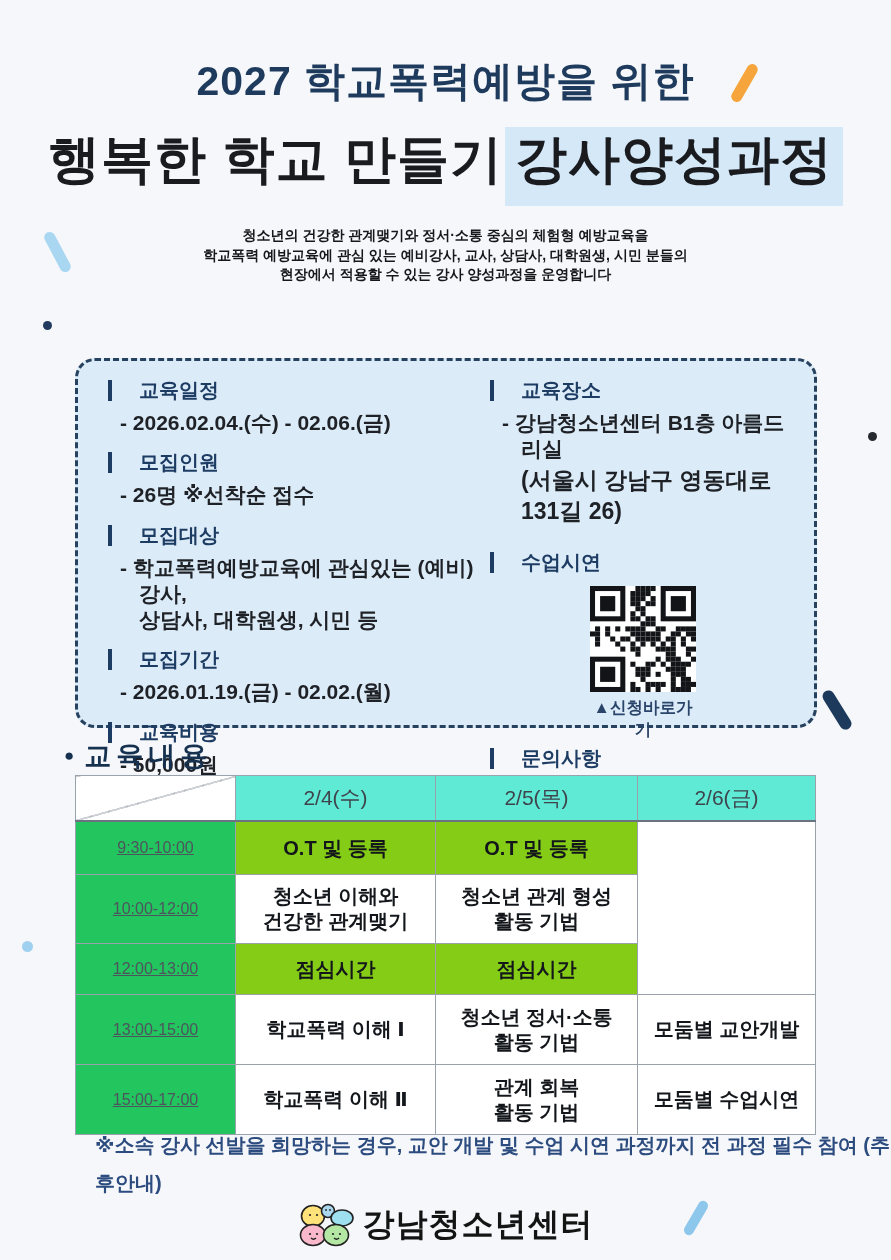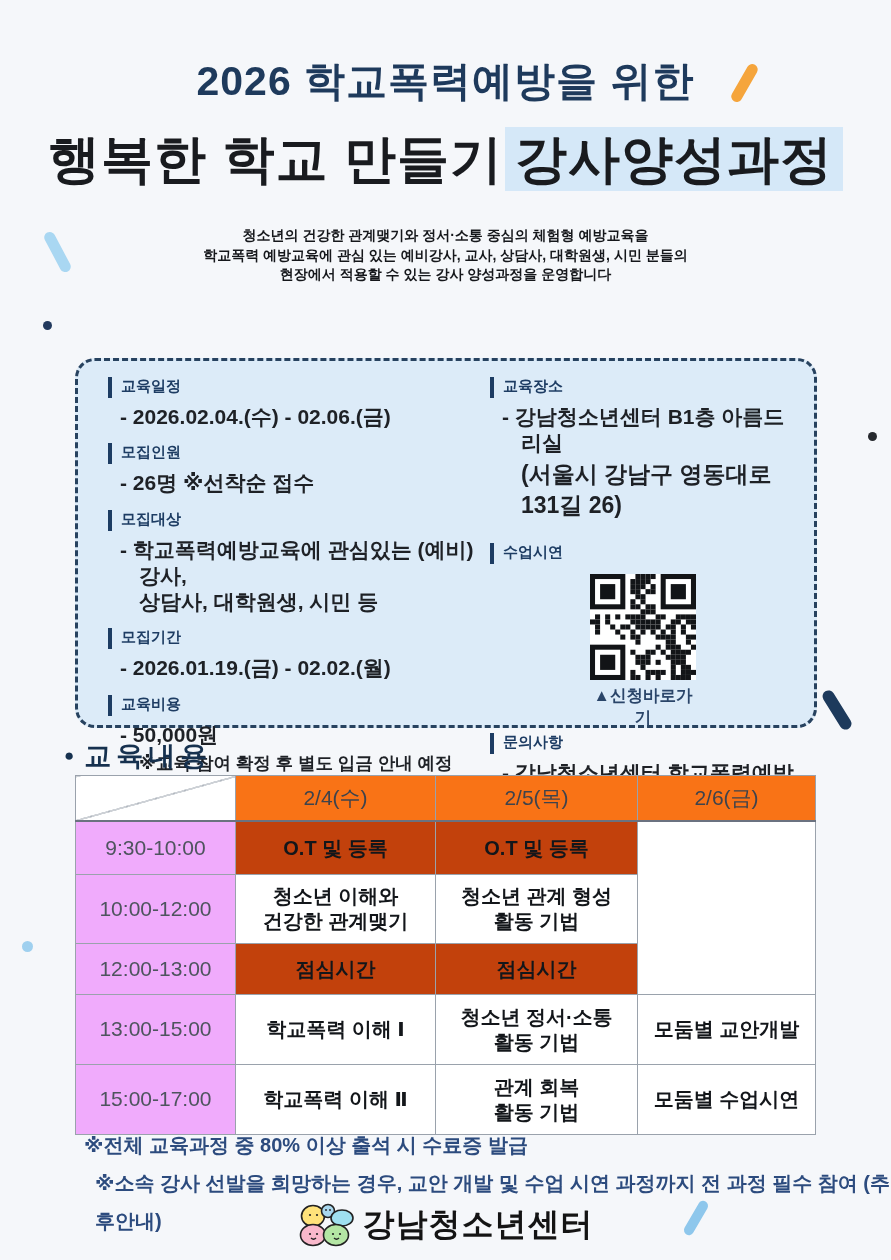--- a/index.html
+++ b/index.html
@@ -12,54 +12,54 @@
   .deco-blue-intro{left:52px;top:230px;width:11px;height:44px;background:#a9d7f2;transform:rotate(-28deg);}
   .deco-navy-dot{left:43px;top:321px;width:9px;height:9px;background:#223a5e;}
   .deco-black-dot{left:868px;top:432px;width:9px;height:9px;background:#26292e;}
   .deco-navy-slash{left:831px;top:688px;width:12px;height:44px;background:#1d3a5c;transform:rotate(-32deg);}
   .deco-blue-dot{left:22px;top:941px;width:11px;height:11px;background:#9fd0ef;}
   .deco-blue-foot{left:691px;top:1199px;width:10px;height:38px;background:#8ec7ec;transform:rotate(30deg);}
   
   .title-block{position:absolute;top:54px;left:0;right:0;text-align:center;}
   .title-top{font-size:41px;font-weight:800;color:#1e3a5c;letter-spacing:1px;}
   .title-main{margin-top:16px;font-size:52px;font-weight:800;color:#191b1f;letter-spacing:1px;white-space:nowrap;}
-  .hl{background:#d5e8f8;padding:3px 10px 3px;margin-left:2px;}
+  .hl{background:#d5e8f8;padding:3px 10px 18px;margin-left:2px;}
   
   .intro{position:absolute;top:226px;left:0;right:0;text-align:center;
          font-size:14px;font-weight:700;color:#15171b;line-height:1.4;}
   .heart{color:#e8432a;padding:0 4px;}
   
   .info-box{position:absolute;left:75px;top:358px;width:742px;height:370px;box-sizing:border-box;
             background:#dcebf8;border:3px dashed #27425f;border-radius:20px;
             padding:16px 18px 12px 30px;display:grid;grid-template-columns:372px 1fr;column-gap:10px;}
   .sec{margin-bottom:13px;}
-  .sec-title{display:flex;align-items:flex-start;gap:9px;font-size:15px;font-weight:800;color:#1d3c63;}
+  .sec-title{display:flex;align-items:center;gap:27px;font-size:20px;font-weight:800;color:#1d3c63;}
   .sec-title .bar{width:4px;height:21px;background:#1d3c63;flex:0 0 auto;}
   .sec-item{font-size:21px;font-weight:700;color:#1e2126;margin:6px 0 0 12px;
             padding-left:19px;text-indent:-19px;white-space:pre-line;line-height:1.25;}
   .sec-note{font-size:17.5px;font-weight:700;color:#1e2126;margin:3px 0 0 31px;}
   .sec-sub{font-size:23px;font-weight:700;color:#1e2126;margin:2px 0 0 31px;}
   .col-right{display:flex;flex-direction:column;}
   .qr-wrap{width:112px;margin:10px auto 0;text-align:center;}
   .qr-wrap svg{display:block;width:106px;height:106px;margin:0 auto;background:#fff;}
   .qr-caption{margin-top:5px;font-size:16.5px;font-weight:800;color:#2a4569;}
   .phone{font-size:22px;font-weight:700;color:#1e2126;margin:3px 0 0 31px;}
   
   .schedule-title{position:absolute;left:64px;top:738px;display:flex;align-items:center;gap:10px;
                   font-size:27px;font-weight:800;color:#16314f;letter-spacing:5px;}
   .schedule-title .bullet{font-size:17px;letter-spacing:0;}
   table.sched{position:absolute;left:75px;top:775px;border-collapse:collapse;table-layout:fixed;background:#fff;}
   .sched th,.sched td{border:1px solid #9aa2ac;text-align:center;vertical-align:middle;
                       font-size:20px;font-weight:700;color:#13161a;white-space:pre-line;line-height:1.25;}
-  .sched thead th{background:#f97316;color:#3e434c;font-weight:500;font-size:21px;
+  .sched thead th{background:#5eead4;color:#3e434c;font-weight:500;font-size:21px;
                   border-bottom:2px solid #6b7280;height:42px;}
   .sched th.diag{background-color:#fff;background-image:linear-gradient(to bottom right,
                   rgba(0,0,0,0) 49.4%, #9aa2ac 49.4%, #9aa2ac 50.6%, rgba(0,0,0,0) 50.6%);}
-  .sched td.time{background:#f0abfc;color:#4e545e;font-weight:500;font-size:21px;}
-  .sched td.hlc{background:#c2410c;}
+  .sched td.time{background:#22c55e;color:#4e545e;font-weight:500;font-size:16px;text-decoration:underline;}
+  .sched td.hlc{background:#84cc16;}
   .r1 td{height:50px;} .r2 td{height:66px;} .r3 td{height:48px;} .r4 td{height:67px;} .r5 td{height:67px;}
   
   .notes{position:absolute;left:84px;top:1126px;font-size:20px;font-weight:800;color:#2c4b7e;line-height:1.9;}
   .notes .n2{margin-left:11px;}
   
   .footer{position:absolute;left:0;right:0;top:1202px;display:flex;justify-content:center;align-items:center;gap:7px;}
   .org-name{font-size:32px;font-weight:800;color:#141414;letter-spacing:1px;}
 </style>
 </head>
 <body>
@@ -68,21 +68,21 @@
 
   <div class="slash deco-orange"></div>
   <div class="slash deco-blue-intro"></div>
   <div class="dot deco-navy-dot"></div>
   <div class="dot deco-black-dot"></div>
   <div class="slash deco-navy-slash"></div>
   <div class="dot deco-blue-dot"></div>
   <div class="slash deco-blue-foot"></div>
 
   <div class="title-block">
-    <div class="title-top">2026 학교폭력예방을 위한</div>
+    <div class="title-top">2027 학교폭력예방을 위한</div>
     <div class="title-main"><span>행복한 학교 만들기</span><span class="hl">강사양성과정</span></div>
   </div>
 
   <div class="intro">
     <div>청소년의 건강한 관계맺기와 정서·소통 중심의 체험형 예방교육을</div>
     <div>학교폭력 예방교육에 관심 있는 예비강사, 교사, 상담사, 대학원생, 시민 분들의</div>
     <div>현장에서 적용할 수 있는 강사 양성과정을 운영합니다</div>
   </div>
 
   <div class="info-box">
@@ -352,21 +352,20 @@
         <td class="time">15:00-17:00</td>
         <td>학교폭력 이해 Ⅱ</td>
         <td>관계 회복
 활동 기법</td>
         <td>모둠별 수업시연</td>
       </tr>
     </tbody>
   </table>
 
   <div class="notes">
-    <div>※전체 교육과정 중 80% 이상 출석 시 수료증 발급</div>
     <div class="n2">※소속 강사 선발을 희망하는 경우, 교안 개발 및 수업 시연 과정까지 전 과정 필수 참여 (추후안내)</div>
   </div>
 
   <div class="footer">
     <svg width="58" height="46" viewBox="0 0 58 46" xmlns="http://www.w3.org/2000/svg">
       <ellipse cx="15" cy="14" rx="11.5" ry="10.5" fill="#ffe27a" stroke="#222" stroke-width="1.6"></ellipse>
       <circle cx="30" cy="9" r="6.5" fill="#a9d8ef" stroke="#222" stroke-width="1.6"></circle>
       <ellipse cx="44" cy="16" rx="11" ry="8" fill="#9fe0f0" stroke="#222" stroke-width="1.6"></ellipse>
       <ellipse cx="15" cy="33" rx="12.5" ry="10.5" fill="#f9b8cb" stroke="#222" stroke-width="1.6"></ellipse>
       <ellipse cx="38" cy="33" rx="12.5" ry="10.5" fill="#b4e6a4" stroke="#222" stroke-width="1.6"></ellipse>

